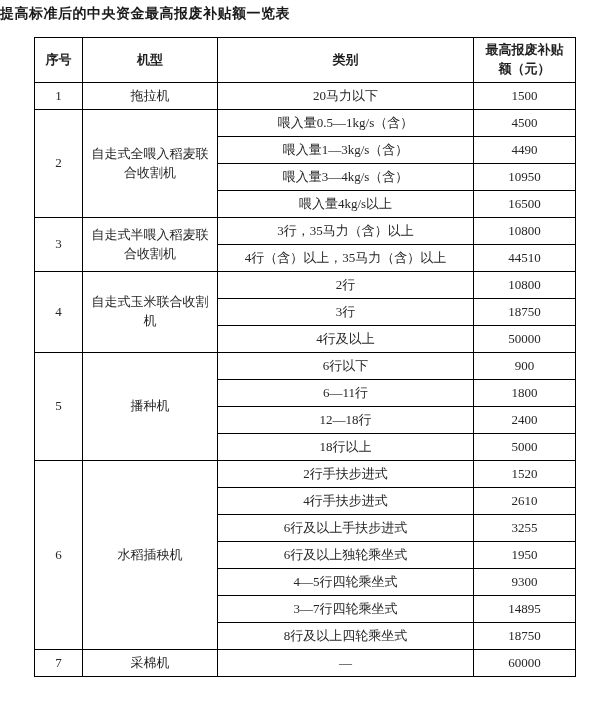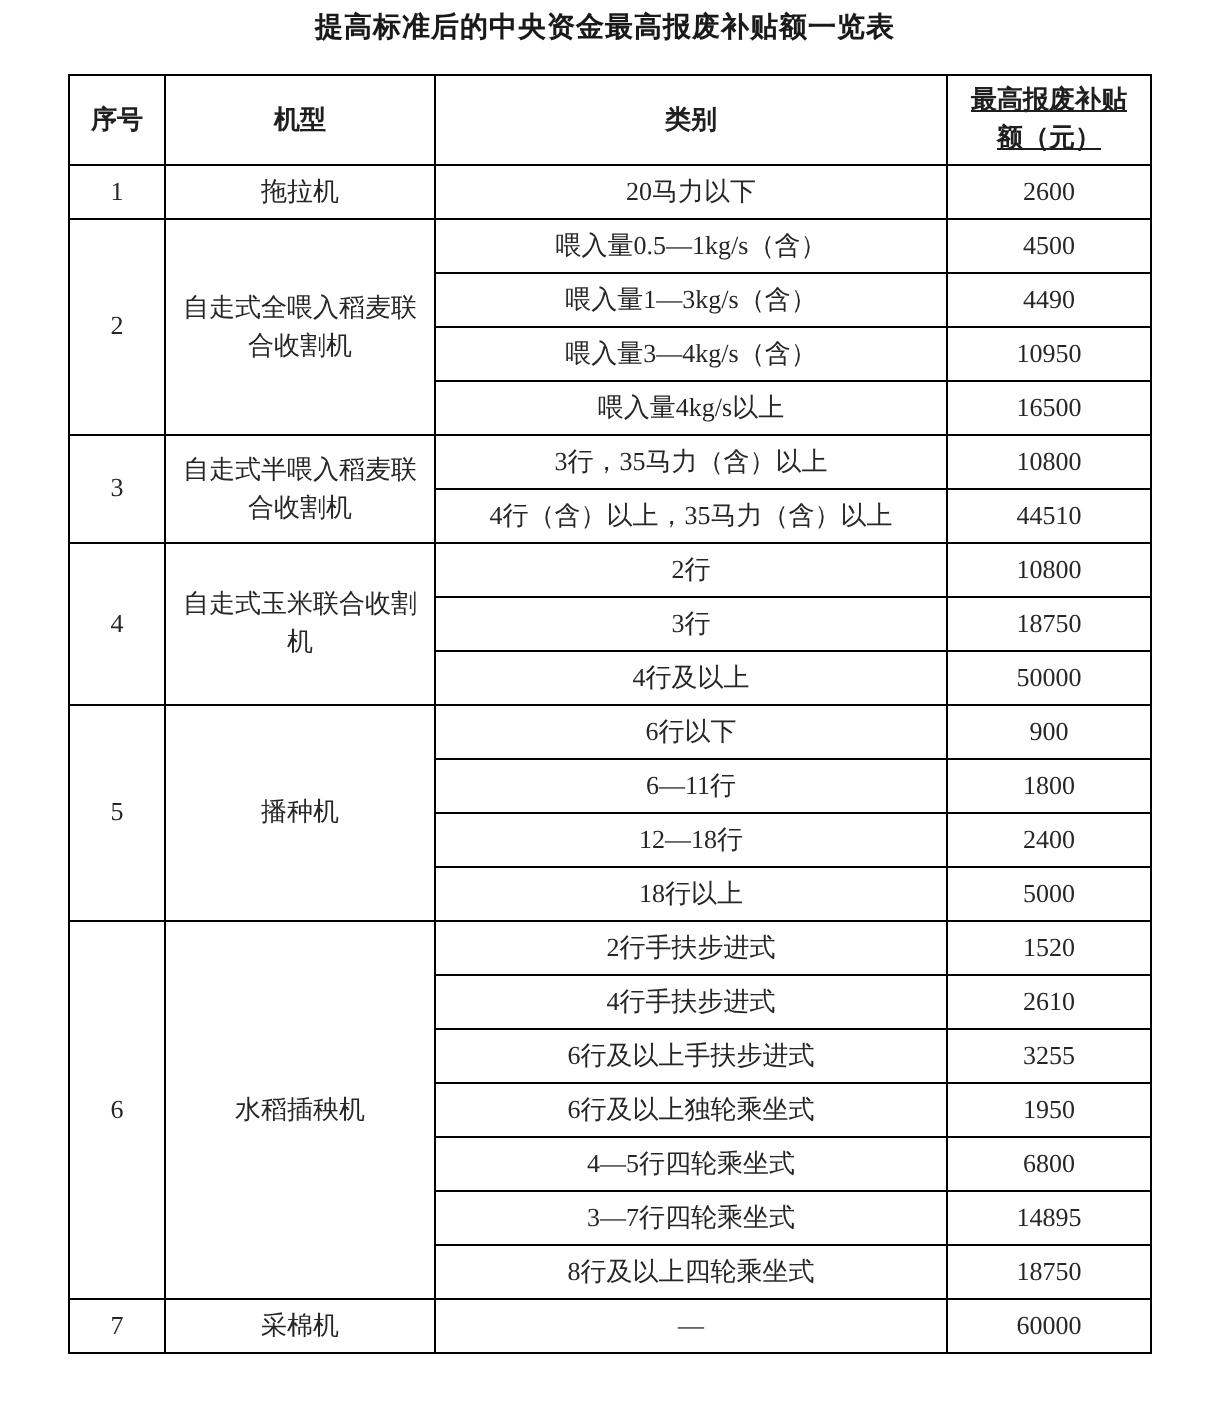--- a/index.html
+++ b/index.html
@@ -13,21 +13,20 @@
     width: 605px;
     height: 703px;
     background: #ffffff;
     overflow: hidden;
   }
   .doc-title {
     position: absolute;
     top: 5px;
     left: 0;
     width: 100%;
-    text-align: center;
     font-size: 14px;
     font-weight: bold;
     color: #1a1a1a;
     letter-spacing: 0.5px;
   }
   table.subsidy-table {
     position: absolute;
     top: 37px;
     left: 34px;
     width: 541px;
@@ -44,21 +43,20 @@
     padding: 2px 4px;
     overflow: hidden;
   }
   .subsidy-table thead th {
     font-weight: bold;
     height: 45px;
     color: #1f1f1f;
   }
   .subsidy-table th.amount-head {
     white-space: pre-line;
-    text-decoration: underline;
   }
   .subsidy-table tbody td {
     height: 27px;
     font-weight: normal;
   }
   .machine-cell {
     line-height: 1.6;
     padding: 2px 8px;
     border-radius: 12px;
   }
@@ -83,21 +81,21 @@
         <th>类别</th>
         <th class="amount-head">最高报废补贴
 额（元）</th>
       </tr>
     </thead>
     <tbody>
         <tr>
           <td class="serial-cell" rowspan="1">1</td>
           <td class="machine-cell" rowspan="1">拖拉机</td>
           <td class="category-cell">20马力以下</td>
-          <td class="amount-cell">2600</td>
+          <td class="amount-cell">1500</td>
         </tr>
         <tr>
           <td class="serial-cell" rowspan="4">2</td>
           <td class="machine-cell" rowspan="4">自走式全喂入稻麦联合收割机</td>
           <td class="category-cell">喂入量0.5—1kg/s（含）</td>
           <td class="amount-cell">4500</td>
         </tr>
         <tr>
           <td class="category-cell">喂入量1—3kg/s（含）</td>
           <td class="amount-cell">4490</td>
@@ -165,21 +163,21 @@
         <tr>
           <td class="category-cell">6行及以上手扶步进式</td>
           <td class="amount-cell">3255</td>
         </tr>
         <tr>
           <td class="category-cell">6行及以上独轮乘坐式</td>
           <td class="amount-cell">1950</td>
         </tr>
         <tr>
           <td class="category-cell">4—5行四轮乘坐式</td>
-          <td class="amount-cell">6800</td>
+          <td class="amount-cell">9300</td>
         </tr>
         <tr>
           <td class="category-cell">3—7行四轮乘坐式</td>
           <td class="amount-cell">14895</td>
         </tr>
         <tr>
           <td class="category-cell">8行及以上四轮乘坐式</td>
           <td class="amount-cell">18750</td>
         </tr>
         <tr>

